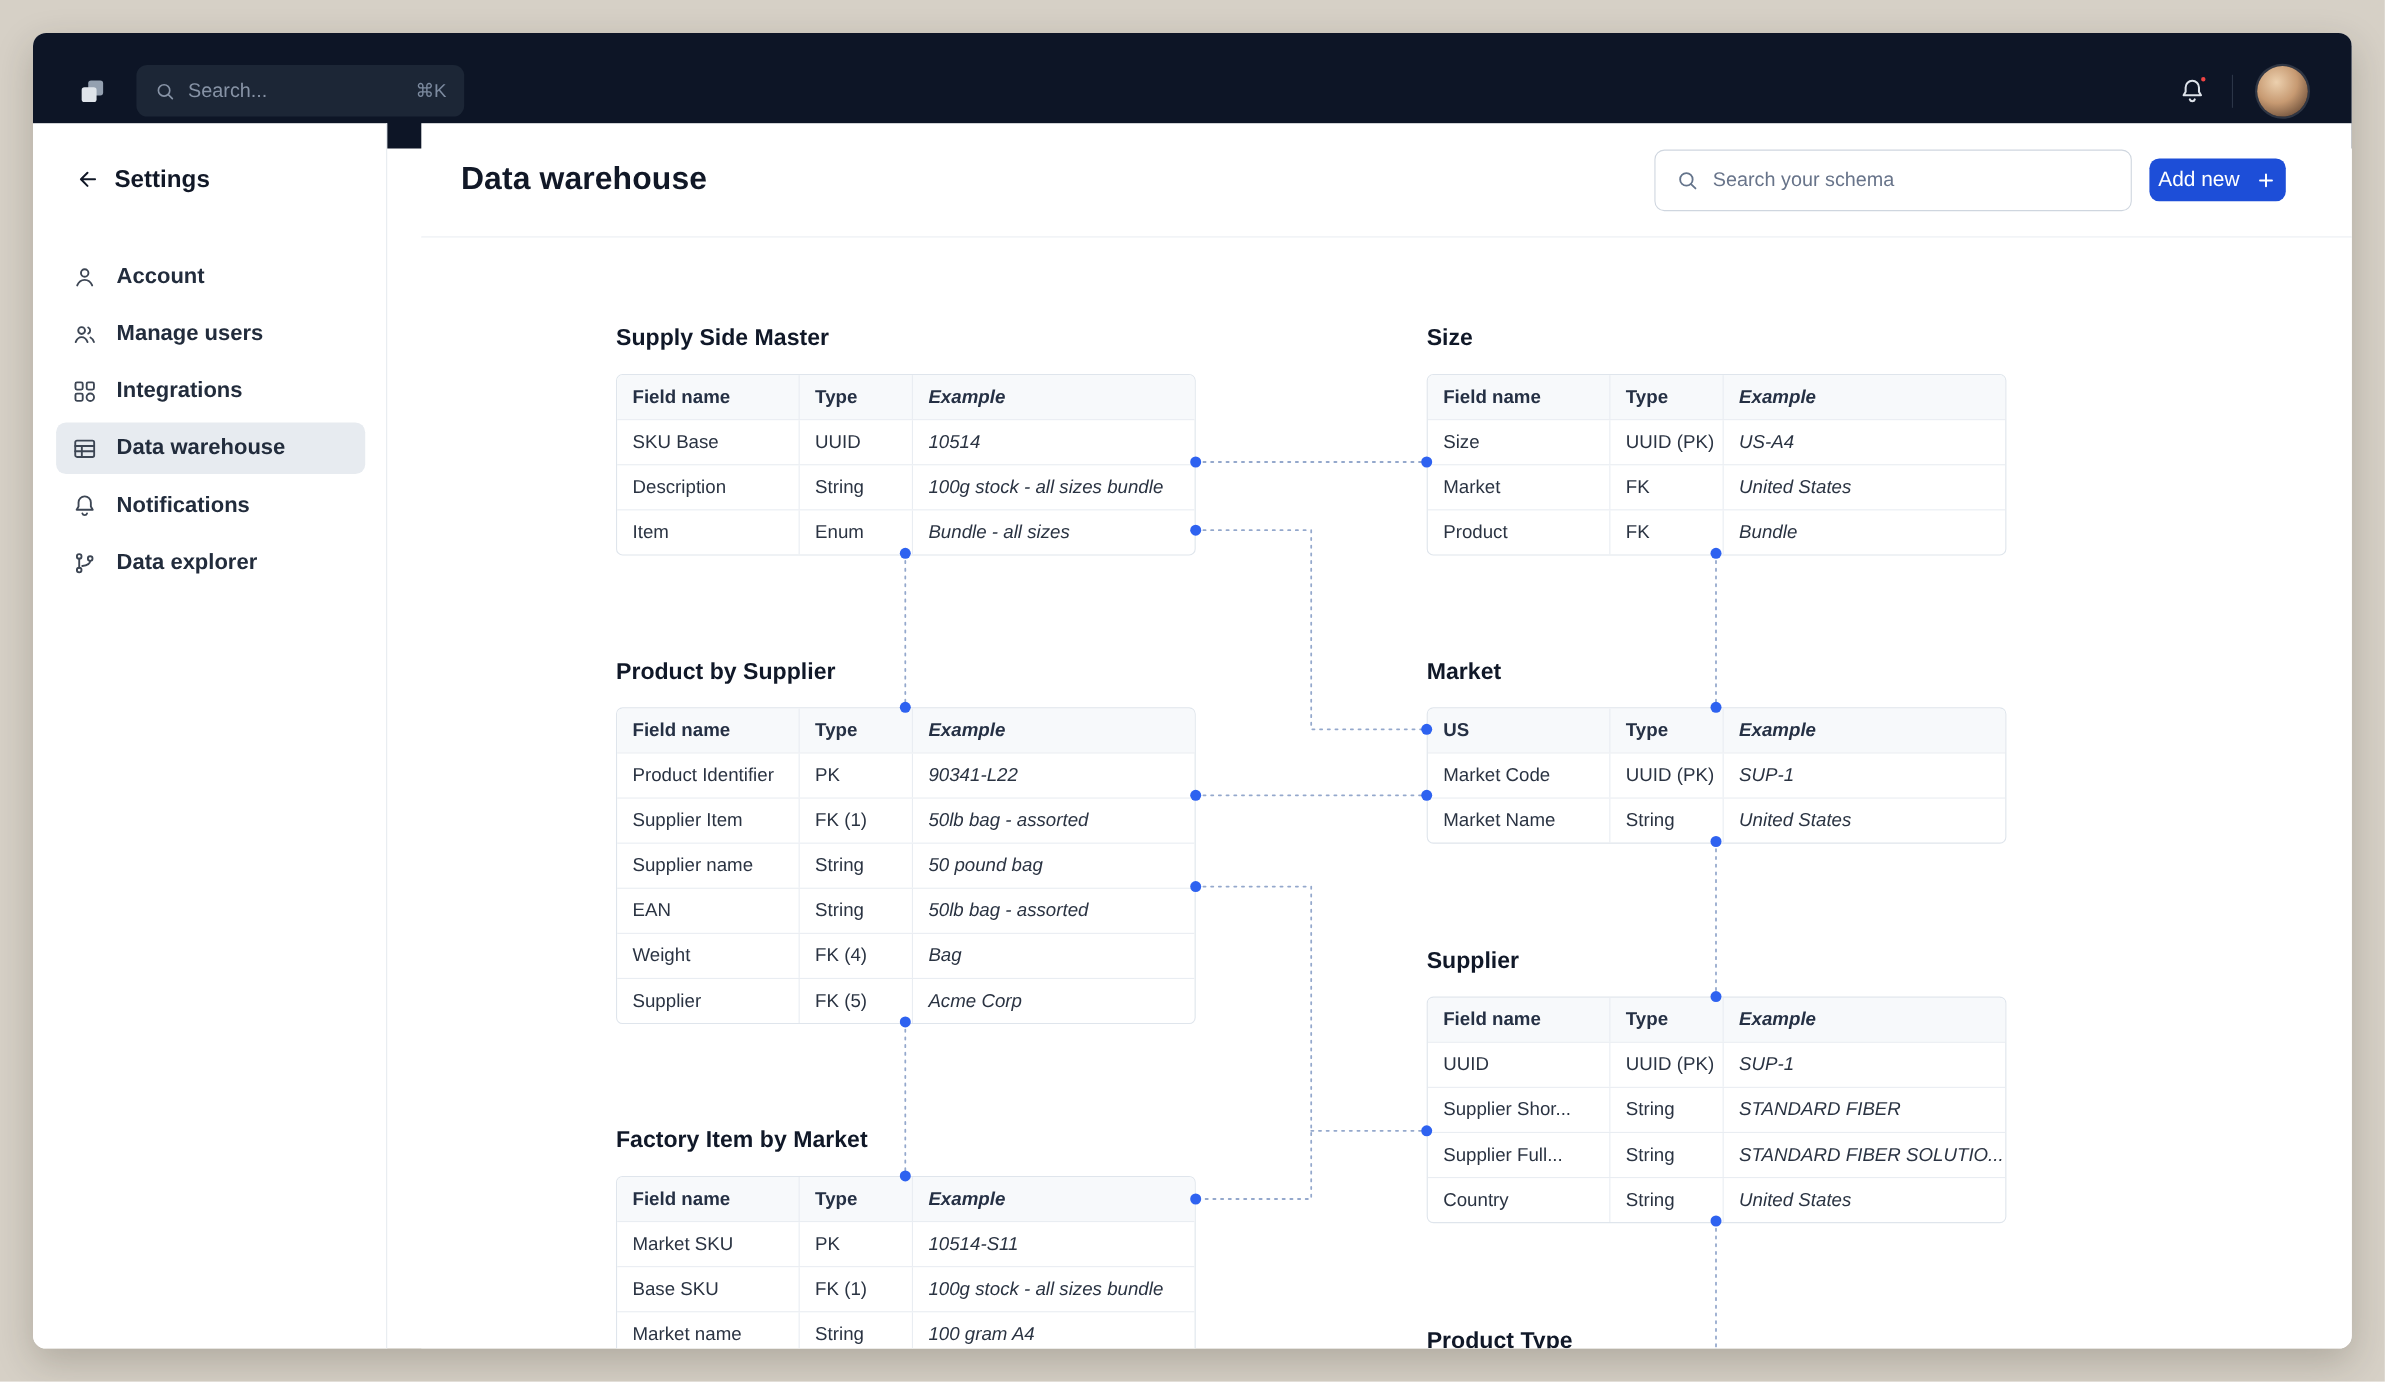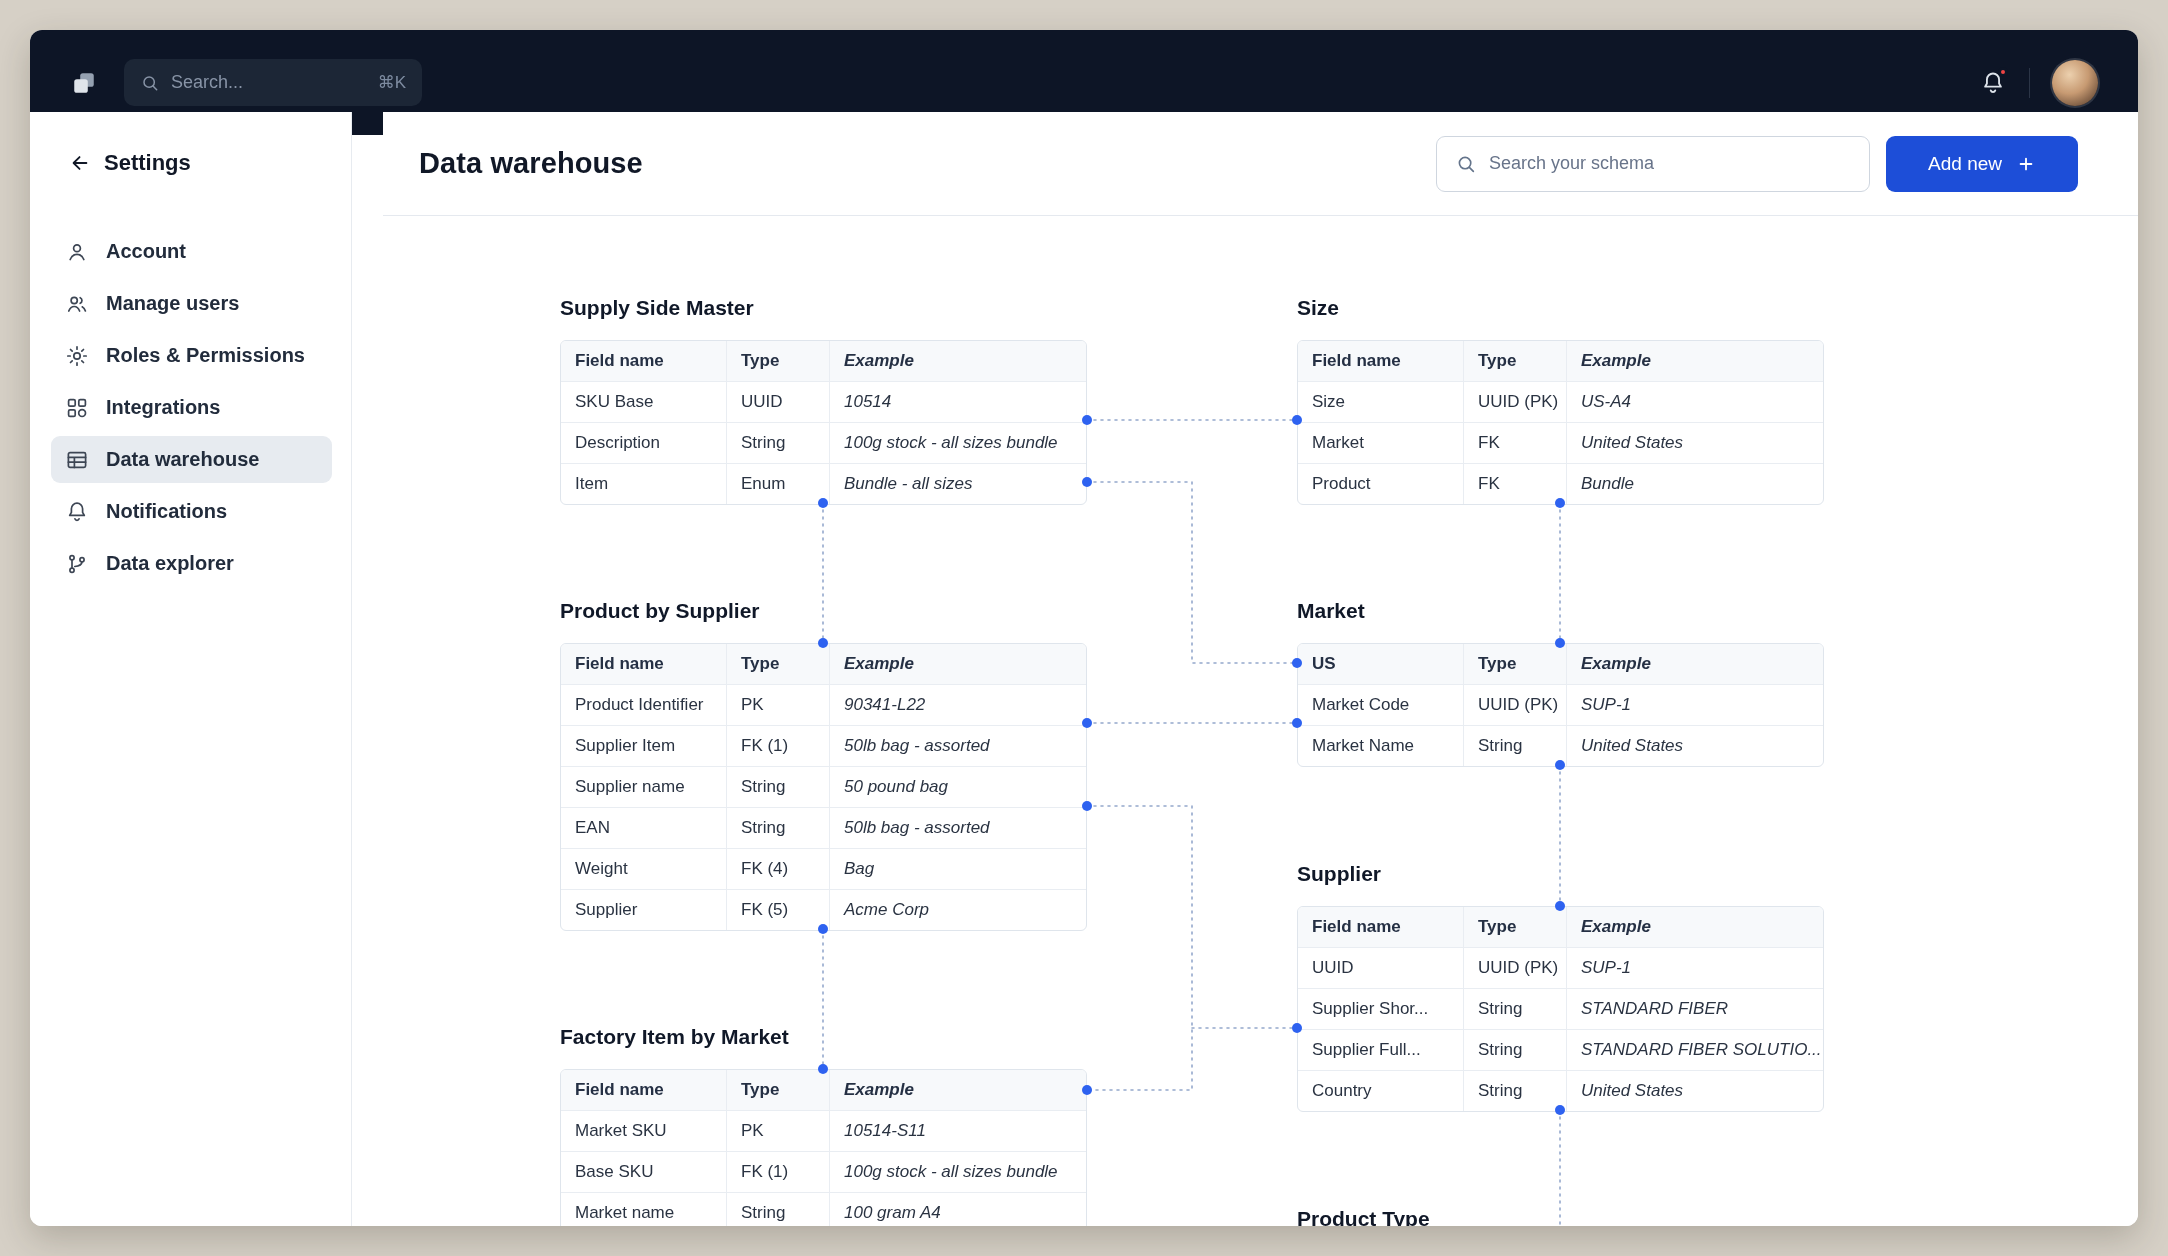--- a/index.html
+++ b/index.html
@@ -85,22 +85,22 @@
   .schema-search{
     width:434px;height:56px;border:1px solid #cfd6df;border-radius:9px;background:#fff;
     display:flex;align-items:center;gap:12px;padding:0 18px;
   }
   .schema-search input{
     flex:1;border:none;outline:none;min-width:0;
     font:18px "Liberation Sans","DejaVu Sans",sans-serif;color:#334155;
   }
   .schema-search input::placeholder{color:#68748a;}
   .add-btn{
-    height:56px;border:none;border-radius:9px;background:var(--accent);color:#fff;
-    display:flex;align-items:center;gap:14px;padding:0 42px;cursor:pointer;
+    height:39px;border:none;border-radius:9px;background:var(--accent);color:#fff;
+    display:flex;align-items:center;gap:14px;padding:0 8px;cursor:pointer;
     font:500 19px "Liberation Sans","DejaVu Sans",sans-serif;
   }
   
   .canvas{
     position:absolute;left:353px;top:186px;right:0;bottom:0;
     background:#fff;overflow:hidden;
   }
   .connector-layer{position:absolute;left:0;top:0;z-index:5;pointer-events:none;}
   .conn{fill:none;stroke:var(--connector);stroke-width:1.6;stroke-dasharray:2 5;stroke-linecap:round;}
   .dot{fill:var(--endpoint);}
@@ -173,29 +173,20 @@
         <div class="side-item">
           <span class="icn">
             <svg width="24" height="24" viewBox="0 0 24 24" fill="none" stroke="currentColor" stroke-width="1.7" stroke-linecap="round" stroke-linejoin="round">
               <circle cx="9.2" cy="8.5" r="3.1"></circle>
               <path d="M3.8 19c1.2-3 3.1-4.5 5.4-4.5s4.2 1.5 5.4 4.5"></path>
               <path d="M15.2 5.7a3.1 3.1 0 0 1 0 5.6"></path>
               <path d="M17.2 14.8c1.5.8 2.6 2.2 3.2 4.2"></path>
             </svg>
           </span>
           <span class="side-label">Manage users</span>
-        </div>
-        <div class="side-item">
-          <span class="icn">
-            <svg width="24" height="24" viewBox="0 0 24 24" fill="none" stroke="currentColor" stroke-width="1.7" stroke-linecap="round" stroke-linejoin="round">
-              <circle cx="12" cy="12" r="3.2"></circle>
-              <path d="M12 2.8v2.4M12 18.8v2.4M2.8 12h2.4M18.8 12h2.4M5.5 5.5l1.7 1.7M16.8 16.8l1.7 1.7M18.5 5.5l-1.7 1.7M7.2 16.8l-1.7 1.7"></path>
-            </svg>
-          </span>
-          <span class="side-label">Roles &amp; Permissions</span>
         </div>
         <div class="side-item">
           <span class="icn">
             <svg width="24" height="24" viewBox="0 0 24 24" fill="none" stroke="currentColor" stroke-width="1.7" stroke-linecap="round" stroke-linejoin="round">
               <rect x="3.6" y="3.6" width="6.6" height="6.6" rx="1.4"></rect>
               <rect x="13.8" y="3.6" width="6.6" height="6.6" rx="1.4"></rect>
               <rect x="3.6" y="13.8" width="6.6" height="6.6" rx="1.4"></rect>
               <circle cx="17.1" cy="17.1" r="3.4"></circle>
             </svg>
           </span>

